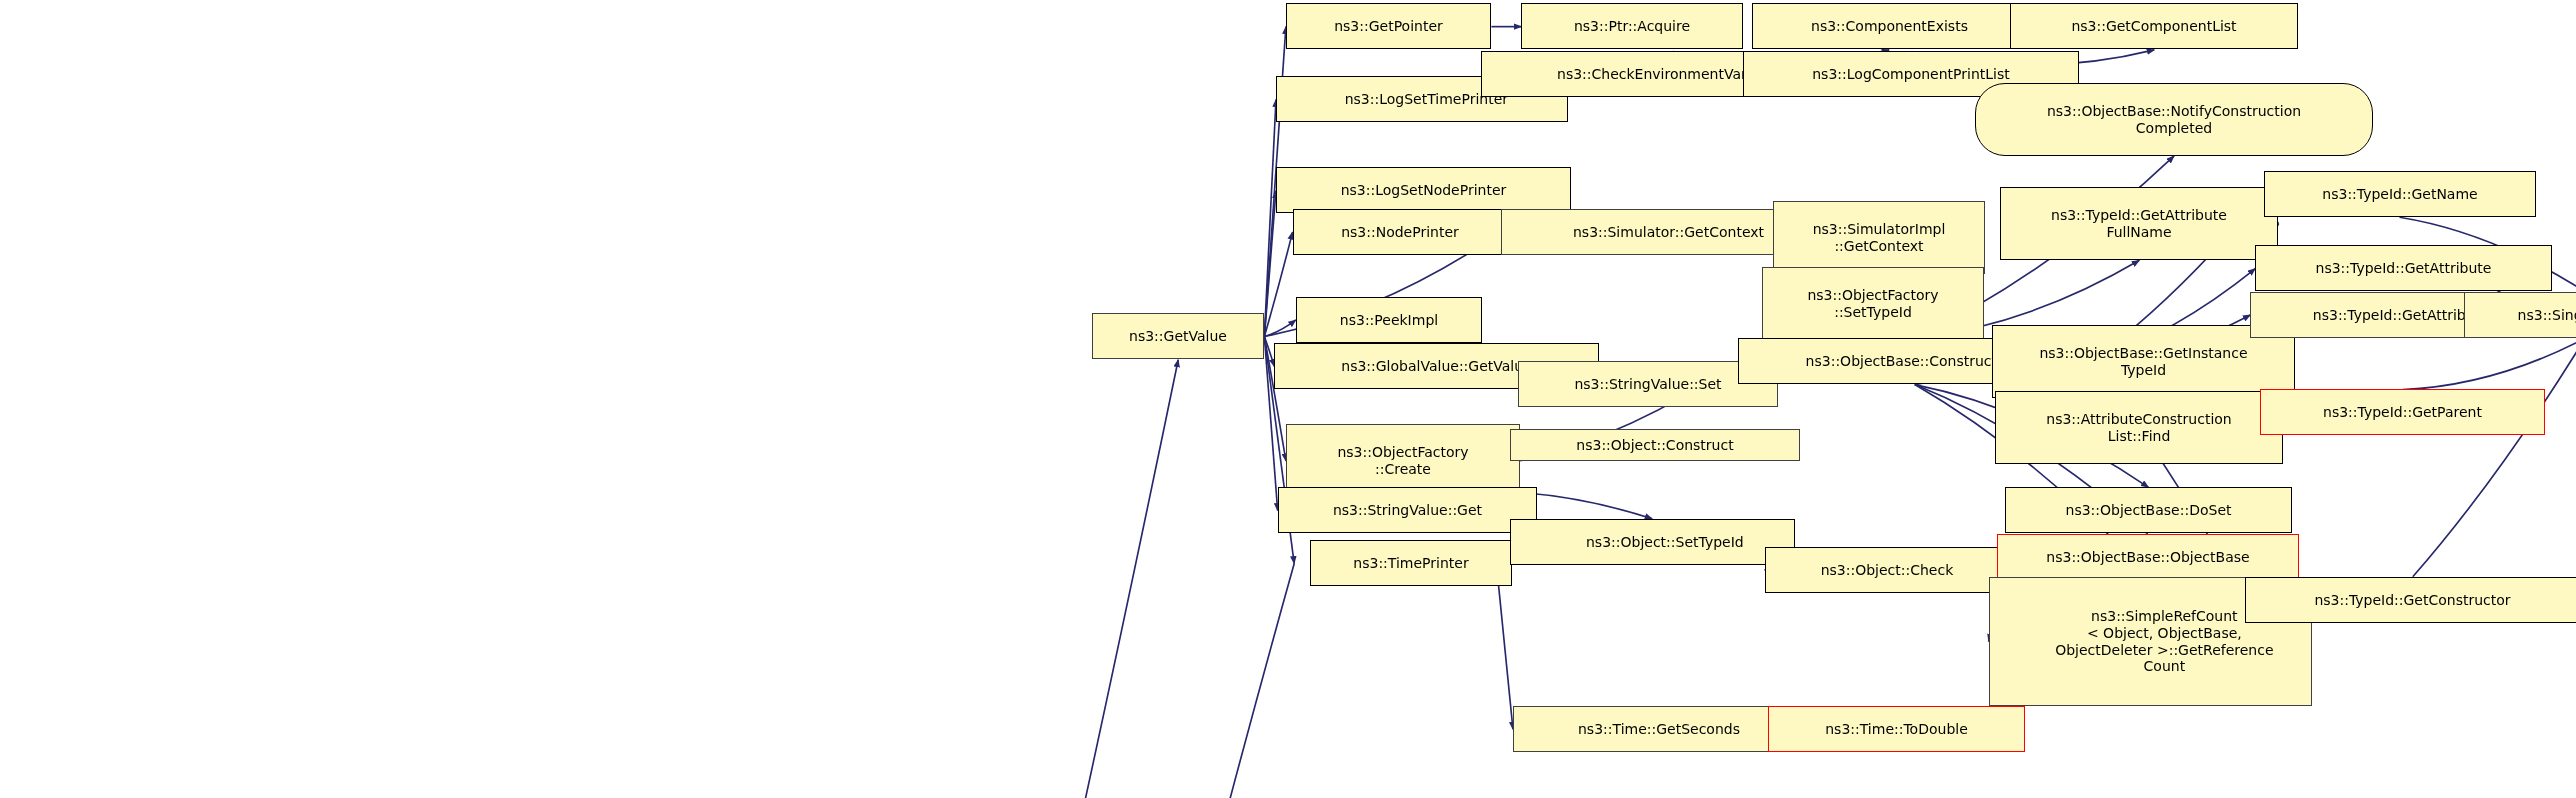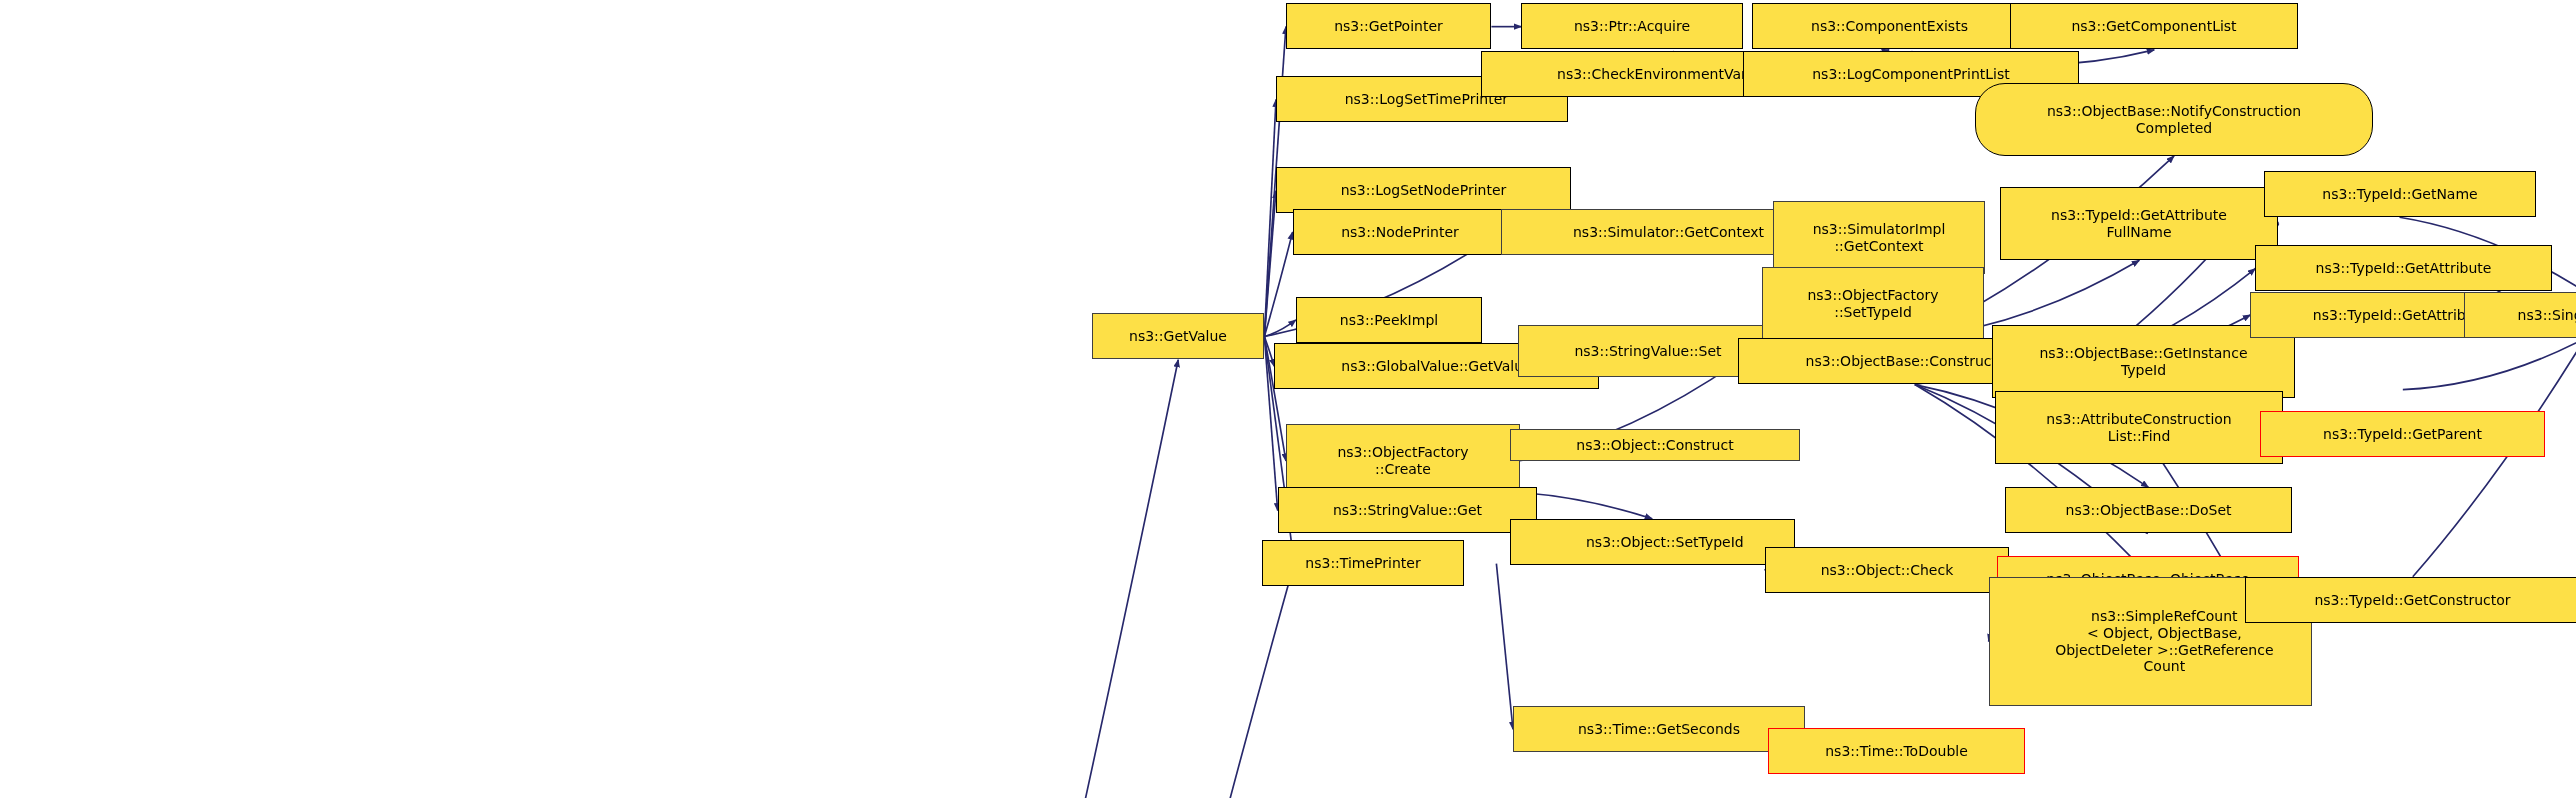--- a/index.html
+++ b/index.html
@@ -1,23 +1,23 @@
 <!DOCTYPE html>
 <html style="font-size:13.3px"><head>
 <meta charset="utf-8">
 <style>
   html,body{margin:0;padding:0;background:#ffffff;}
   #canvas{position:relative;width:2576px;height:799px;background:#ffffff;
           font-family:"DejaVu Sans","Liberation Sans",sans-serif;overflow:hidden;}
   svg#edges{position:absolute;left:0;top:0;width:2576px;height:799px;pointer-events:none;}
-  .node{position:absolute;box-sizing:border-box;border:0.8px solid #000000;background:#fde047;
+  .node{position:absolute;box-sizing:border-box;border:0.8px solid #000000;background:#fef9c3;
         display:flex;align-items:center;justify-content:center;text-align:center;
         font-size:14px;line-height:1.18;color:#000000;white-space:pre-line;padding:0.8px 3.3px;}
   .node.thick{border:1.7px solid #404040;}
-  .node.red{border:1.7px solid #ff0000;margin-top:22px;}
+  .node.red{border:1.7px solid #ff0000;}
   .node span{display:block;width:100%;}
 </style>
 </head>
 <body>
 
 <div id="canvas">
   <svg id="edges" viewBox="0 0 3109 964" width="2576" height="799">
     <defs>
       <marker id="ah" markerWidth="10" markerHeight="8" refX="9" refY="4" orient="auto" markerUnits="userSpaceOnUse">
         <path d="M0,0 L10,4 L0,8 z" fill="#27286b"></path>
@@ -91,25 +91,25 @@
       <div class="node thick" style="left: 1092px; top: 313px; width: 172px; height: 46px;"><span>ns3::GetValue</span></div>
       <div class="node " style="left: 1286px; top: 3.3px; width: 205px; height: 46px;"><span>ns3::GetPointer</span></div>
       <div class="node " style="left: 1521px; top: 3.3px; width: 222px; height: 46px;"><span>ns3::Ptr::Acquire</span></div>
       <div class="node " style="left: 1276px; top: 76px; width: 292px; height: 46px; padding-left: 12px;"><span>ns3::LogSetTimePrinter</span></div>
       <div class="node " style="left: 1481px; top: 51px; width: 383px; height: 46px;"><span>ns3::CheckEnvironmentVariables</span></div>
       <div class="node " style="left: 1276px; top: 167px; width: 295px; height: 46px;"><span>ns3::LogSetNodePrinter</span></div>
       <div class="node " style="left: 1293px; top: 209px; width: 214px; height: 46px;"><span>ns3::NodePrinter</span></div>
       <div class="node thick" style="left: 1501px; top: 209px; width: 335px; height: 46px;"><span>ns3::Simulator::GetContext</span></div>
       <div class="node " style="left: 1296px; top: 297px; width: 186px; height: 46px;"><span>ns3::PeekImpl</span></div>
       <div class="node " style="left: 1274px; top: 343px; width: 325px; height: 46px;"><span>ns3::GlobalValue::GetValue</span></div>
-      <div class="node thick" style="left: 1518px; top: 325px; width: 260px; height: 52px;"><span>ns3::StringValue::Set</span></div>
+      <div class="node thick" style="left: 1518px; top: 361px; width: 260px; height: 46px;"><span>ns3::StringValue::Set</span></div>
       <div class="node thick" style="left: 1286px; top: 424px; width: 234px; height: 73px;"><span>ns3::ObjectFactory
 ::Create</span></div>
       <div class="node " style="left: 1278px; top: 487px; width: 259px; height: 46px;"><span>ns3::StringValue::Get</span></div>
-      <div class="node " style="left: 1262px; top: 540px; width: 202px; height: 46px;"><span>ns3::TimePrinter</span></div>
+      <div class="node " style="left: 1310px; top: 540px; width: 202px; height: 46px;"><span>ns3::TimePrinter</span></div>
       <div class="node thick" style="left: 1510px; top: 429px; width: 290px; height: 32px;"><span>ns3::Object::Construct</span></div>
       <div class="node " style="left: 1510px; top: 519px; width: 285px; height: 46px; padding-left: 28px;"><span>ns3::Object::SetTypeId</span></div>
       <div class="node " style="left: 1765px; top: 547px; width: 244px; height: 46px;"><span>ns3::Object::Check</span></div>
       <div class="node thick" style="left: 1513px; top: 706px; width: 292px; height: 46px;"><span>ns3::Time::GetSeconds</span></div>
       <div class="node red" style="left: 1768px; top: 706px; width: 257px; height: 46px;"><span>ns3::Time::ToDouble</span></div>
       <div class="node " style="left: 1752px; top: 3.3px; width: 275px; height: 46px;"><span>ns3::ComponentExists</span></div>
       <div class="node " style="left: 1743px; top: 51px; width: 336px; height: 46px;"><span>ns3::LogComponentPrintList</span></div>
       <div class="node " style="left: 2010px; top: 3.3px; width: 288px; height: 46px;"><span>ns3::GetComponentList</span></div>
       <div class="node thick" style="left: 1773px; top: 201px; width: 212px; height: 73px;"><span>ns3::SimulatorImpl
 ::GetContext</span></div>

